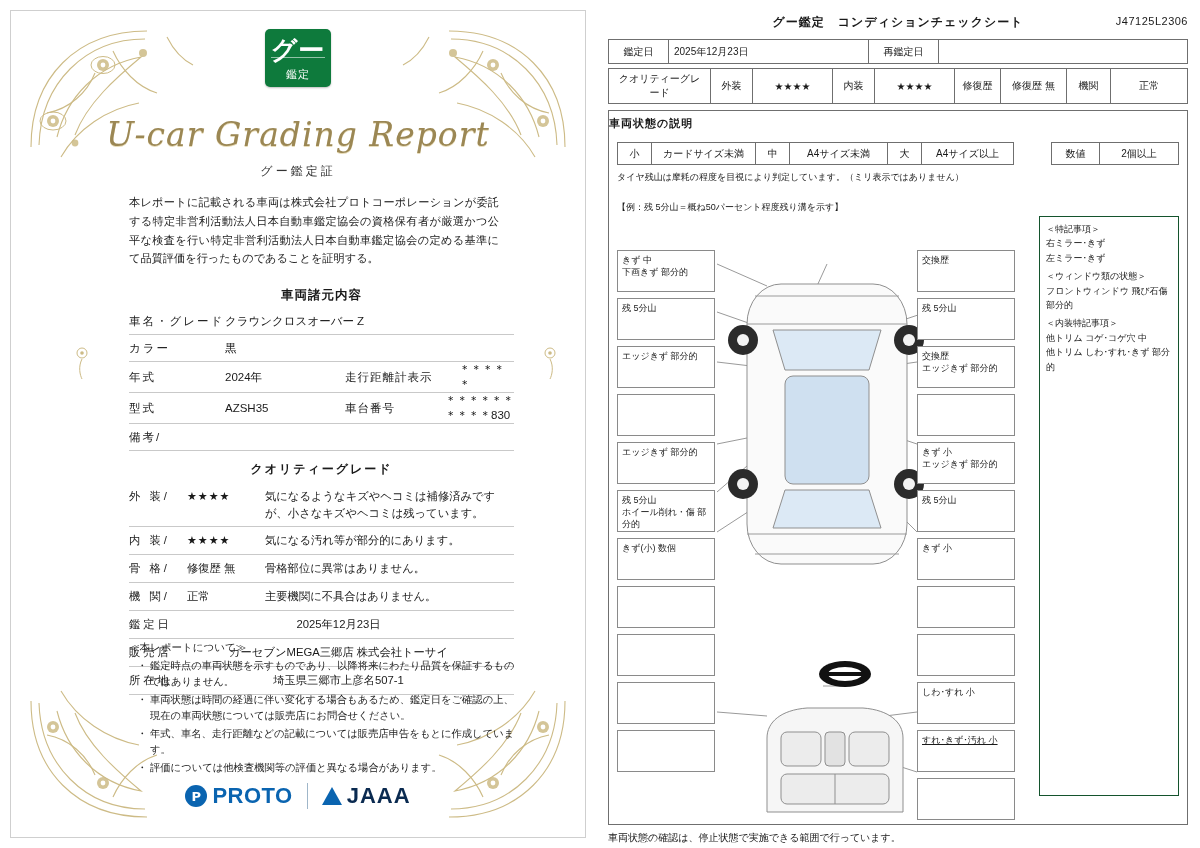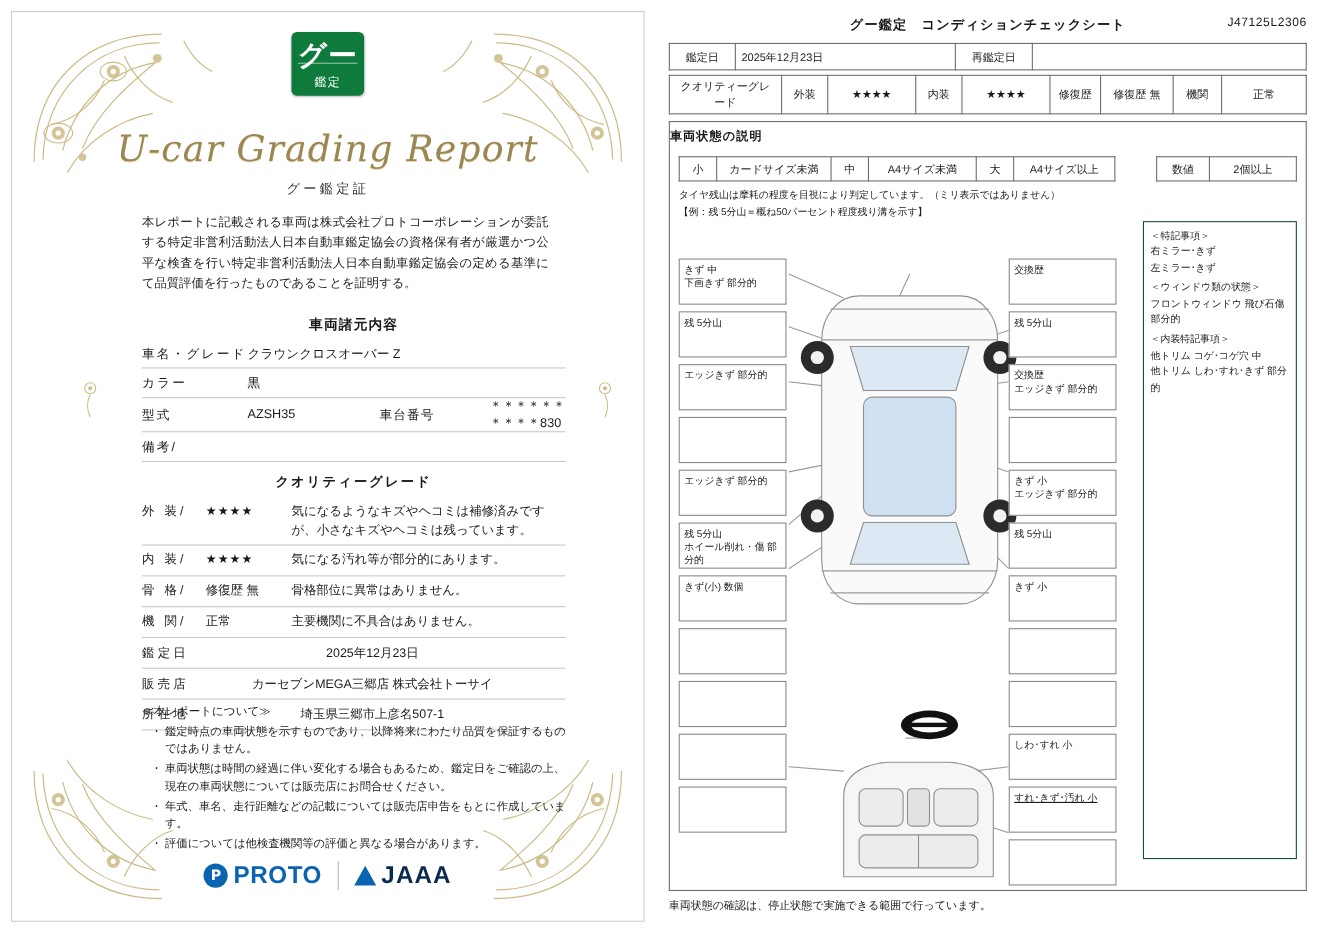--- a/index.html
+++ b/index.html
@@ -289,20 +289,26 @@
       <div class="rowline">
         <div class="lbl">車名・グレード</div>
         <div class="val">クラウンクロスオーバー Z</div>
       </div>
 
       <div class="rowline">
         <div class="lbl">カラー</div>
         <div class="val">黒</div>
       </div>
 
+      <div class="rowline">
+        <div class="lbl">年式</div>
+        <div class="val2">2024年</div>
+        <div class="lbl2">走行距離計表示</div>
+        <div class="val" style="padding-left:24px;">＊＊＊＊＊</div>
+      </div>
 
       <div class="rowline">
         <div class="lbl">型式</div>
         <div class="val2">AZSH35</div>
         <div class="lbl2">車台番号</div>
         <div class="val" style="padding-left:10px;">＊＊＊＊＊＊＊＊＊＊830</div>
       </div>
 
       <div class="rowline">
         <div class="lbl">備考/</div>
@@ -425,21 +431,21 @@
             <tbody>
                 <tr>
               <td class="c" style="width:48px">数値</td>
               <td class="c">2個以上</td>
             </tr>
           </tbody>
             </table>
         </div>
 
         <div class="note-small">タイヤ残山は摩耗の程度を目視により判定しています。（ミリ表示ではありません）</div>
-        <div class="note-small" style="margin-top:1px">【例：残 5分山＝概ね50パーセント程度残り溝を示す】</div>
+        <div class="note-small" style="margin-top:16px">【例：残 5分山＝概ね50パーセント程度残り溝を示す】</div>
 
         <div class="diagram-area">
 
           <svg class="car" width="420" height="600" viewBox="0 0 420 600">
             <g stroke="#9a9a9a" stroke-width="1" fill="none">
 
               <path d="M100,48 L150,70"></path>
                 <path d="M210,48 L200,70"></path>
               <path d="M100,96 L140,110"></path>
                 <path d="M310,96 L268,110"></path>

